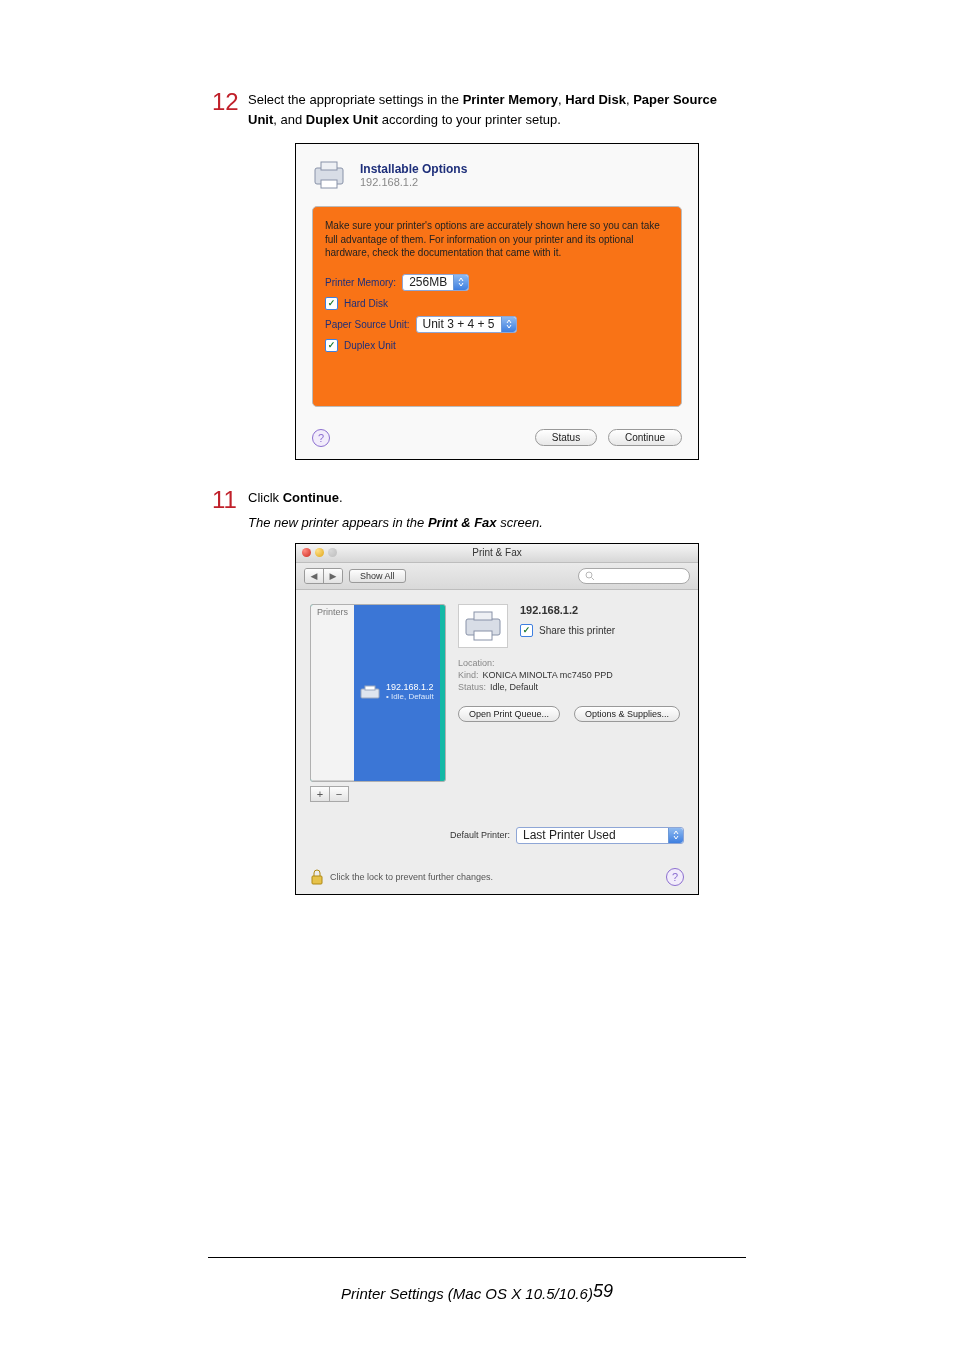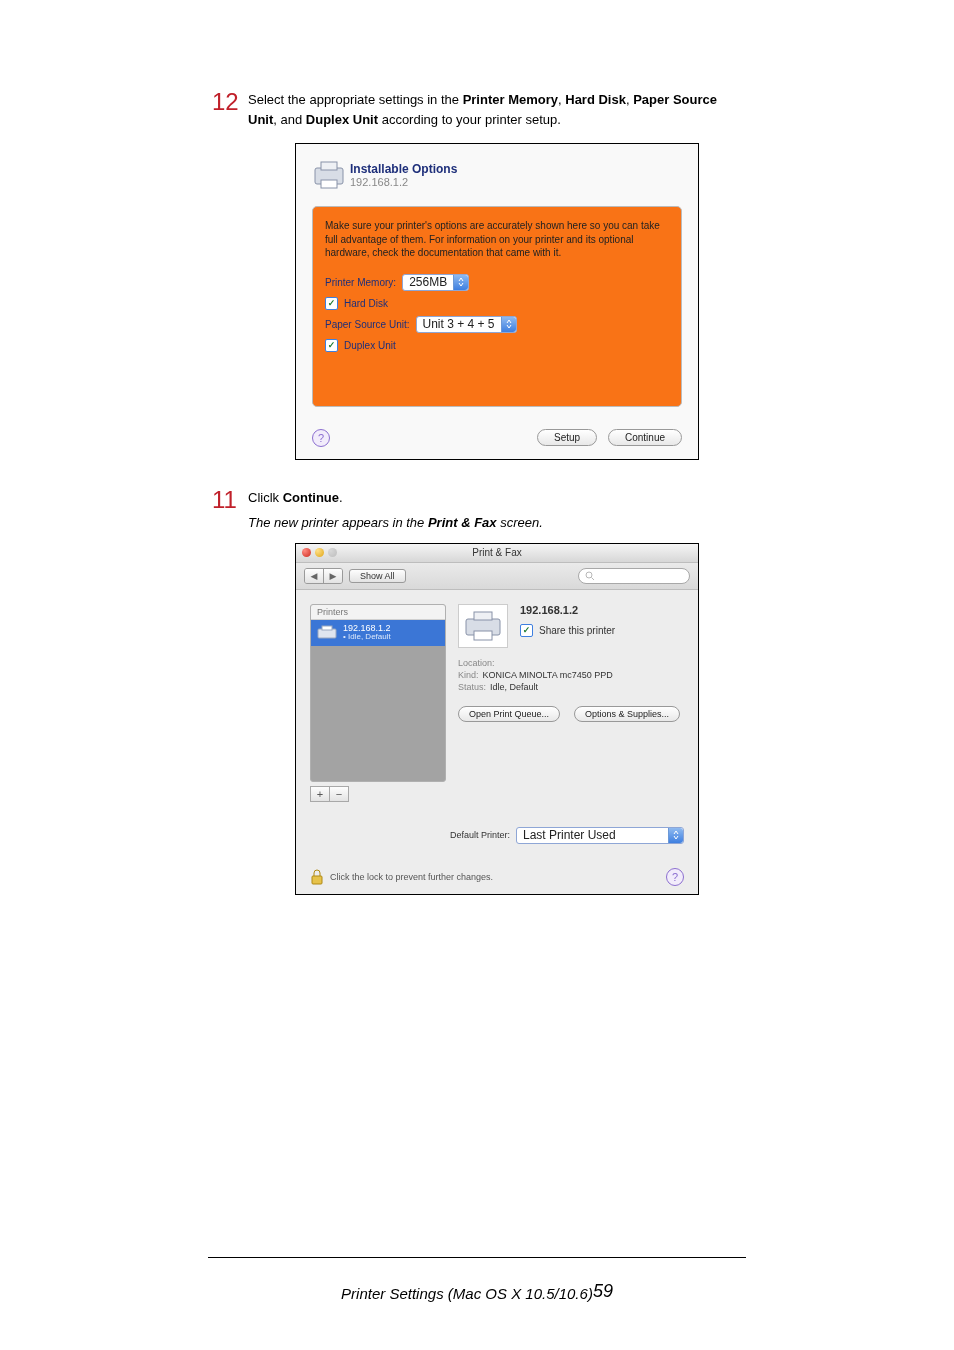--- a/index.html
+++ b/index.html
@@ -7,21 +7,21 @@
   .content{margin:0 208px 0 248px}
   .step{display:flex;align-items:flex-start;margin-bottom:10px}
   .step-num{color:#c0202a;font-size:24px;font-weight:400;line-height:1;min-width:32px;margin-left:-36px;margin-right:4px}
   .step-body{font-size:13px;line-height:1.5}
   .step-body b{font-weight:bold}
   .italic{font-style:italic;font-size:13px;margin-top:6px}
 
   
   .dialog1{border:1px solid #000;box-sizing:border-box;width:404px;margin:14px auto 28px;background:#f9f9f9;padding:0}
   .d1-inner{padding:14px 16px 12px 16px;font-family:'Lucida Grande',Arial,sans-serif;font-size:10px}
-  .d1-head{display:flex;align-items:center;gap:4px;margin-bottom:14px}
+  .d1-head{display:flex;align-items:center;gap:14px;margin-bottom:14px}
   .d1-icon{width:34px;height:34px}
   .d1-title{color:#1e2f7a;font-size:12px;font-weight:600}
   .d1-sub{color:#888;font-size:11px}
   .d1-box{border:1px solid #bbb;border-radius:5px;background:#f97316;padding:12px 12px 48px 12px;margin:4px 0 22px 0}
   .d1-desc{font-size:10px;color:#222;margin-bottom:14px;line-height:1.35}
   .row{display:flex;align-items:center;margin:6px 0;font-size:10px;color:#1e2f7a}
   .row label{margin-right:6px}
   .mac-select{display:inline-flex;align-items:center;background:#fff;border:1px solid #8ea6d6;border-radius:3px;font-size:12px;color:#222;height:15px;line-height:15px;padding:0 0 0 6px}
   .mac-select .cap{display:inline-flex;align-items:center;justify-content:center;width:14px;height:15px;background:linear-gradient(#8fbaf0,#3e7fe0);border-left:1px solid #6c98d6;border-radius:0 3px 3px 0;margin-left:6px}
   .mac-select .cap svg{display:block}
@@ -40,21 +40,21 @@
   .tl.g{background:radial-gradient(circle at 30% 30%,#d8d8d8,#bdbdbd)}
   .d2-toolbar{height:26px;display:flex;align-items:center;padding:0 8px;background:linear-gradient(#eaeaea,#d9d9d9);border-bottom:1px solid #bdbdbd}
   .segbtn{display:flex;border:1px solid #9a9a9a;border-radius:3px;overflow:hidden}
   .segbtn span{width:18px;height:14px;display:flex;align-items:center;justify-content:center;background:linear-gradient(#fdfdfd,#e3e3e3);color:#666;font-size:9px}
   .segbtn span+span{border-left:1px solid #9a9a9a}
   .showall{margin-left:6px;border:1px solid #9a9a9a;border-radius:3px;background:linear-gradient(#fdfdfd,#e3e3e3);font-size:9px;padding:1px 10px;color:#333}
   .searchwrap{margin-left:auto;display:flex;align-items:center;border:1px solid #a8a8a8;border-radius:10px;background:#fff;height:14px;width:98px;padding:0 6px}
   .searchwrap svg{opacity:.6}
   .d2-body{padding:14px 14px 8px 14px}
   .d2-main{display:flex;gap:12px}
-  .plist{border:1px solid #b0b0b0;border-radius:3px;background:#a3a3a3;width:134px;height:176px;overflow:hidden;display:flex;flex-direction:column}
+  .plist{border:1px solid #b0b0b0;border-radius:3px;background:#14b8a6;width:134px;height:176px;overflow:hidden;display:flex;flex-direction:row}
   .plist-h{font-size:9px;color:#777;background:#f3f3f3;border-bottom:1px solid #d0d0d0;padding:2px 6px}
   .plist-item{display:flex;align-items:center;gap:6px;background:#3b76d6;color:#fff;padding:4px 6px}
   .plist-item .pic{width:20px;height:16px}
   .plist-item .txt{font-size:9px;line-height:1.1}
   .plist-item .txt .s{font-size:8px;color:#dce8fb}
   .pm{display:flex;margin-top:4px}
   .pm-btn{border:1px solid #a8a8a8;width:18px;height:14px;background:linear-gradient(#fdfdfd,#e3e3e3);font-size:11px;display:flex;align-items:center;justify-content:center;color:#555}
   .pm-btn+.pm-btn{border-left:none}
   .pr{flex:1;font-size:10px;color:#333}
   .pr-top{display:flex;gap:12px;align-items:flex-start;margin-bottom:10px}
@@ -130,21 +130,21 @@
               </span>
           </div>
           <div class="row">
             <span class="chk">✓</span>
             <span>Duplex Unit</span>
           </div>
         </div>
         <div class="d1-foot">
           <div class="help">?</div>
           <div>
-            <span class="mac-btn">Setup</span>
+            <span class="mac-btn">Status</span>
             <span class="mac-btn">Continue</span>
           </div>
         </div>
       </div>
     </div>
 
     <div class="step">
       <div class="step-num">11</div>
       <div class="step-body">
         <span>Cliclk </span><b>Continue</b><span>.</span>

